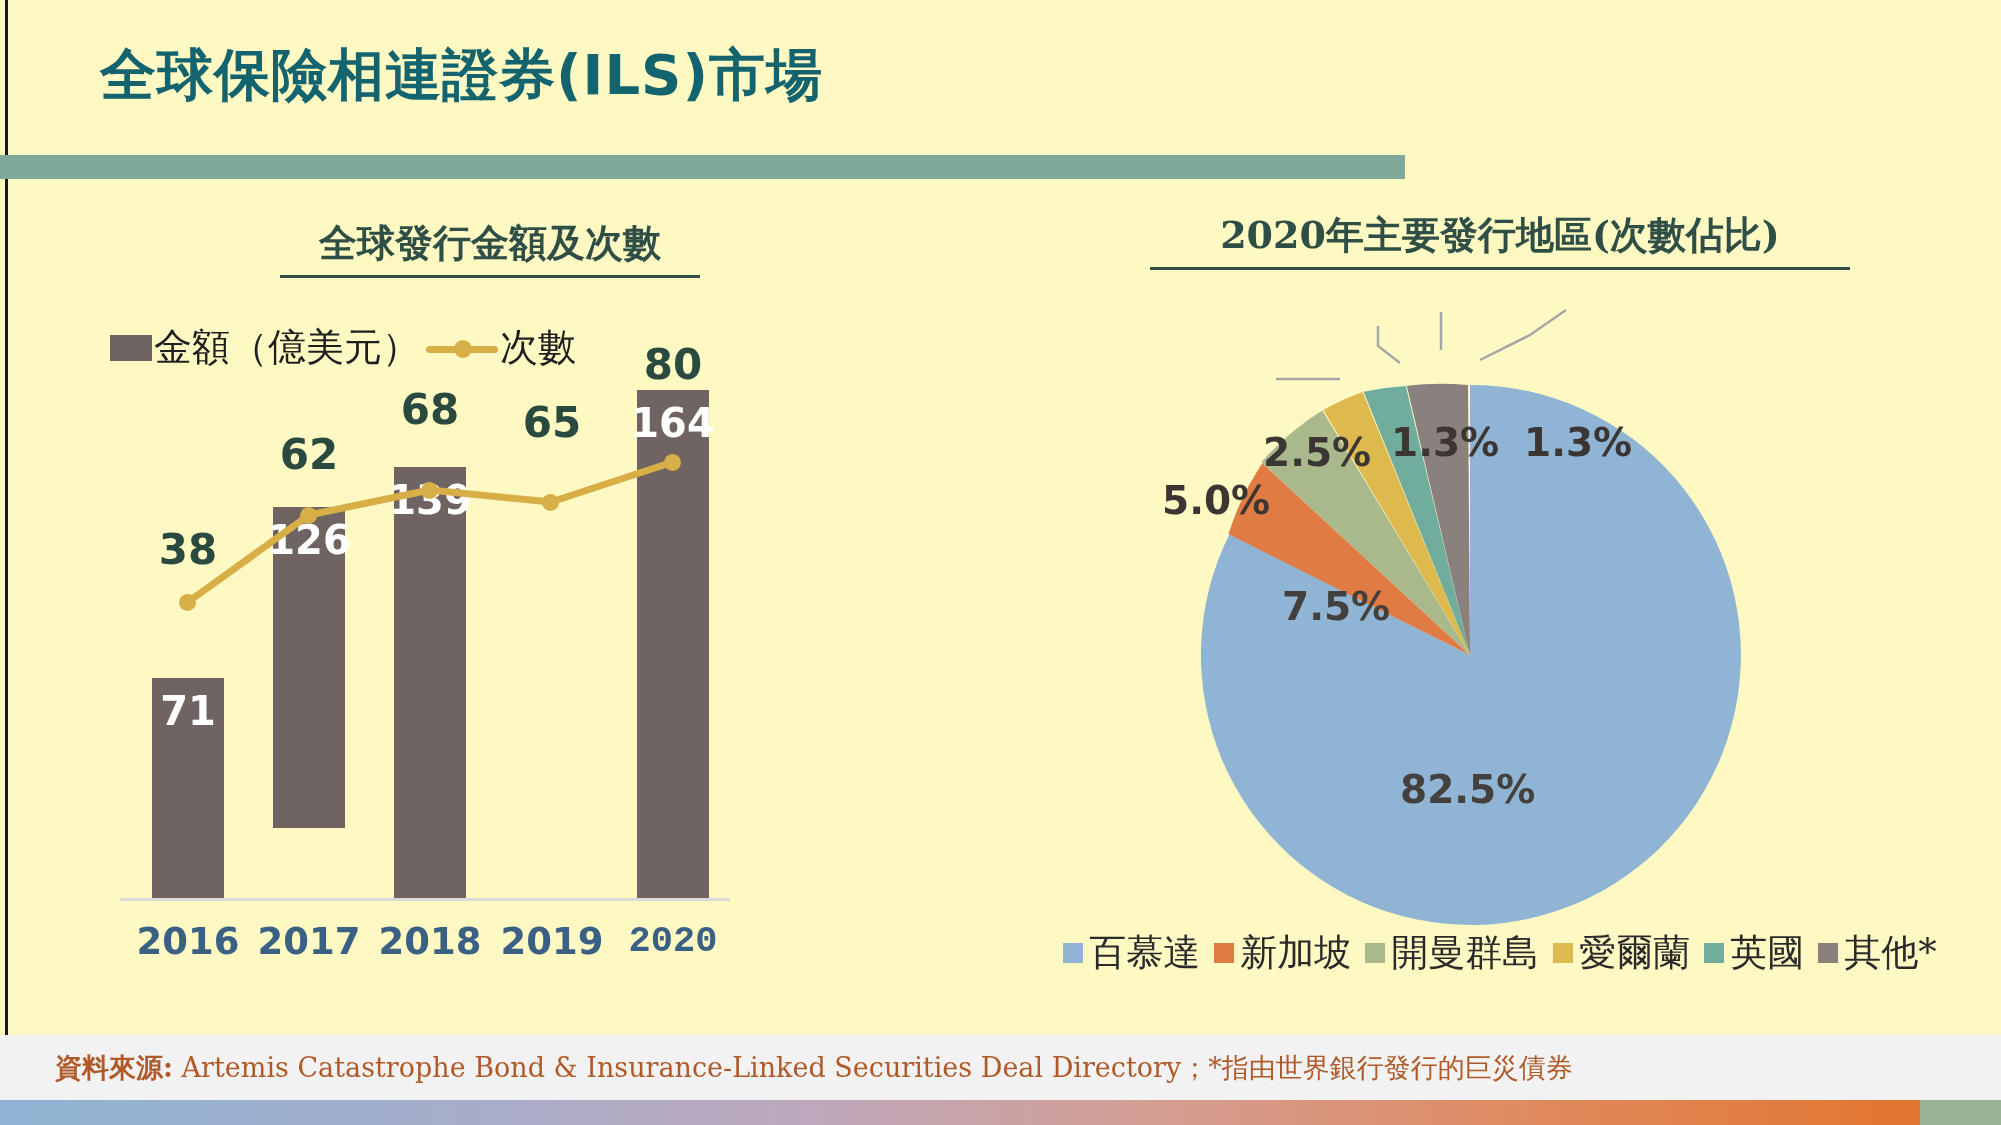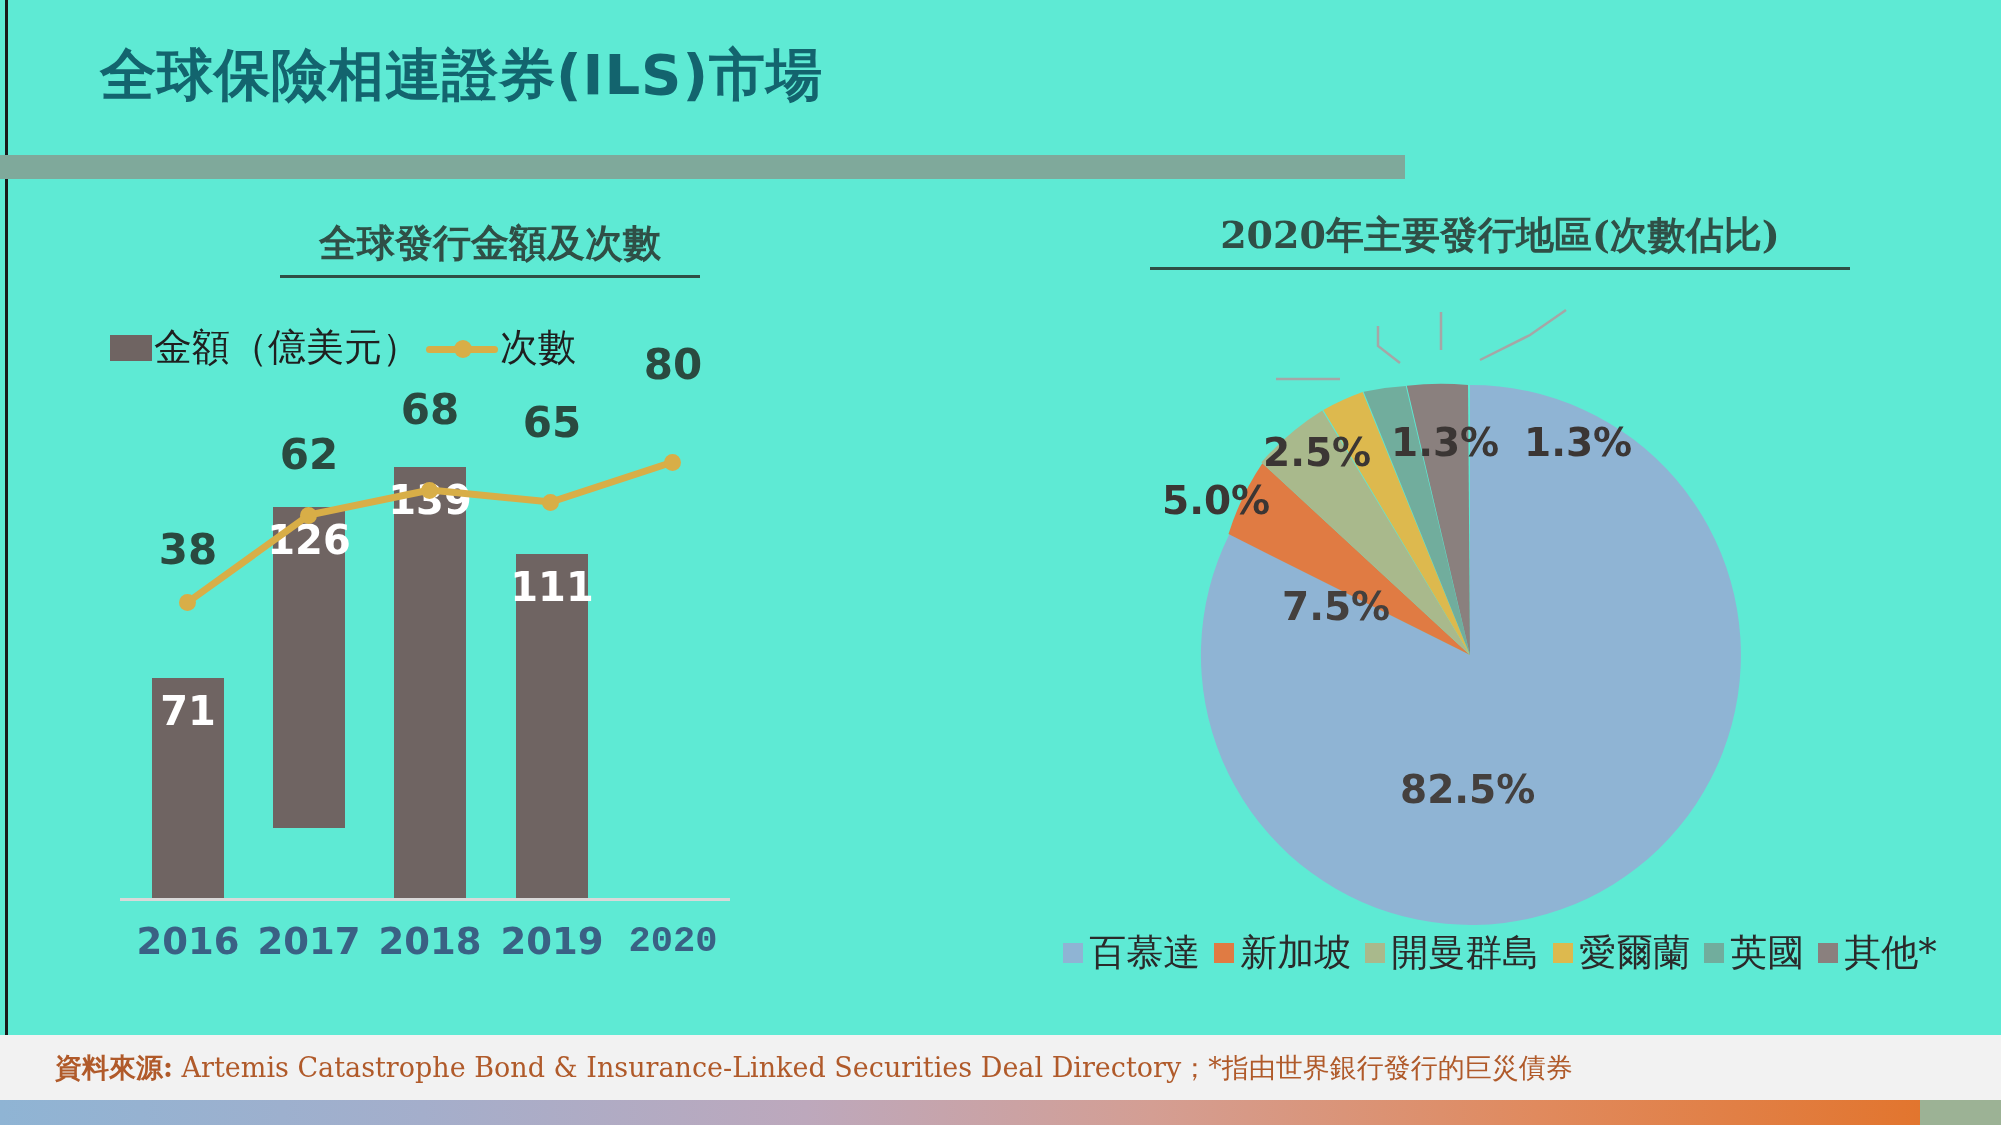--- a/index.html
+++ b/index.html
@@ -3,21 +3,21 @@
 <meta charset="utf-8">
 <style>
   * { margin:0; padding:0; box-sizing:border-box; }
   html,body { width:2001px; height:1125px; }
   body {
     background:#ffffff;
     font-family:"Liberation Sans", sans-serif;
     position:relative;
     overflow:hidden;
   }
-  .slide { position:absolute; inset:0; width:2001px; height:1125px; background:#5eead4; }
+  .slide { position:absolute; inset:0; width:2001px; height:1125px; background:#fef9c3; }
 
   
   .left-rule { position:absolute; left:5px; top:0; width:3px; height:1040px; background:#1a1a1a; }
 
   
   .slide-title {
     position:absolute; left:100px; top:30px; width:1400px; height:90px;
     font-family:"DejaVu Sans", sans-serif;
     font-size:56px; font-weight:700; color:#13646E;
     letter-spacing:1px; line-height:90px; white-space:nowrap;
@@ -132,22 +132,22 @@
 
       <div class="bar" style="left:62px;  top:478px; height:220px;">
         <span>71</span>
       </div>
       <div class="bar" style="left:183px; top:307px; height:321px;">
         <span>126</span>
       </div>
       <div class="bar" style="left:304px; top:267px; height:431px;">
         <span>139</span>
       </div>
-      <div class="bar" style="left:426px; top:354px; height:344px;">
-        <span>111</span>
+      <div class="bar" style="left:547px; top:190px; height:508px;">
+        <span>164</span>
       </div>
 
       <svg class="lineplot" viewBox="0 0 640 830" preserveAspectRatio="none">
         <polyline points="98,402 219,315 340,290 461,302 583,262" fill="none" stroke="#D8AE47" stroke-width="7" stroke-linecap="round" stroke-linejoin="round"></polyline>
       </svg>
       <div class="line-dot" style="left:89px;  top:394px;"></div>
       <div class="line-dot" style="left:210px; top:307px;"></div>
       <div class="line-dot" style="left:331px; top:282px;"></div>
       <div class="line-dot" style="left:452px; top:294px;"></div>
       <div class="line-dot" style="left:574px; top:254px;"></div>

